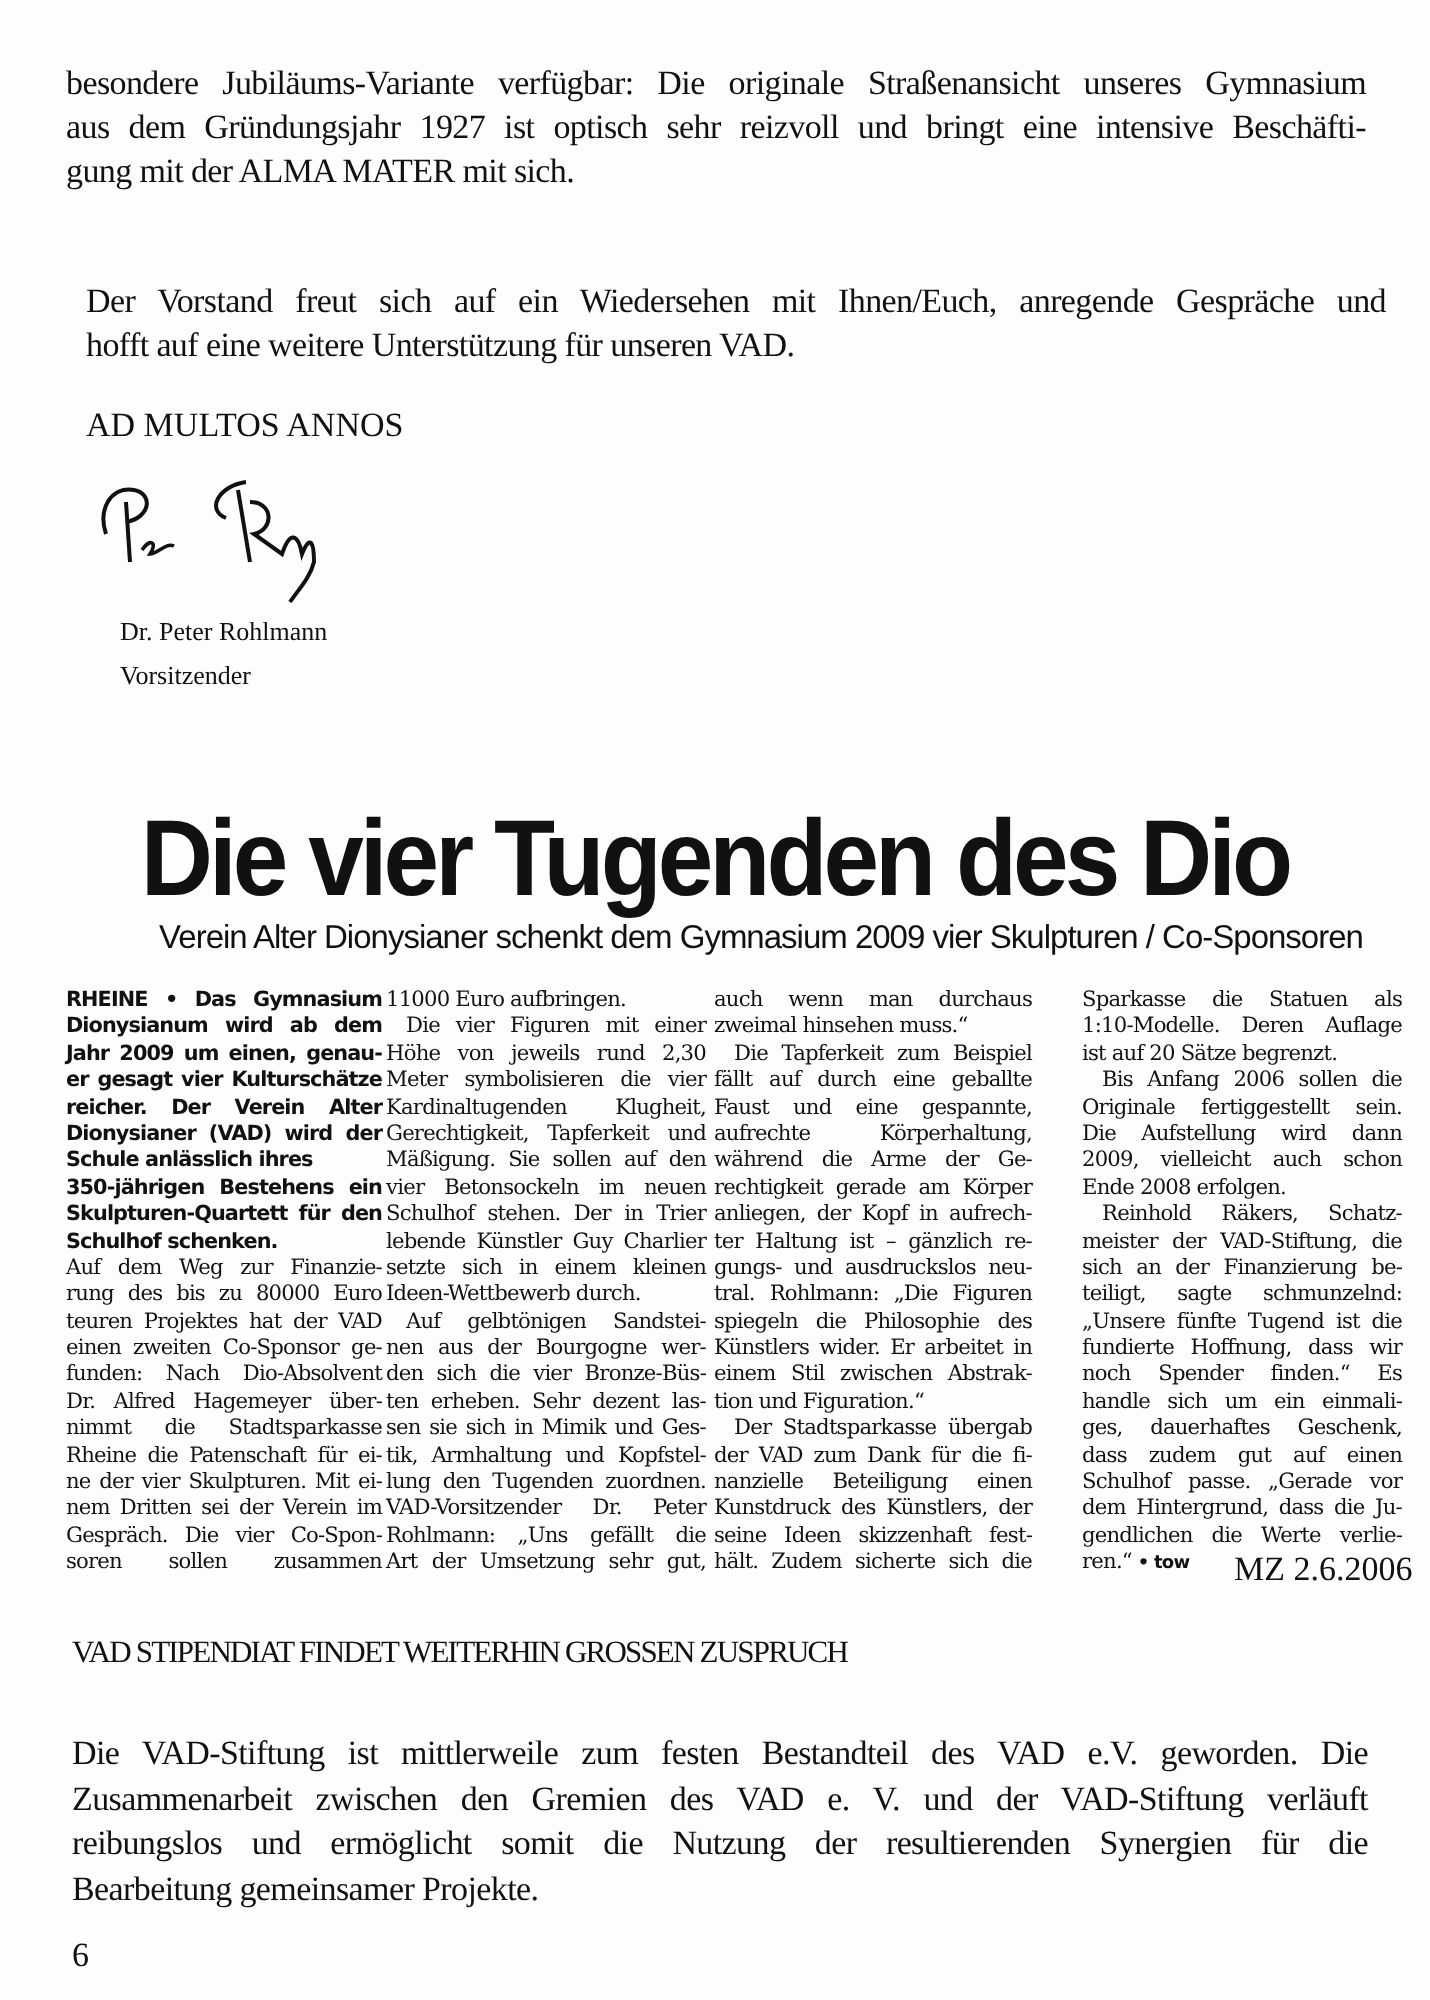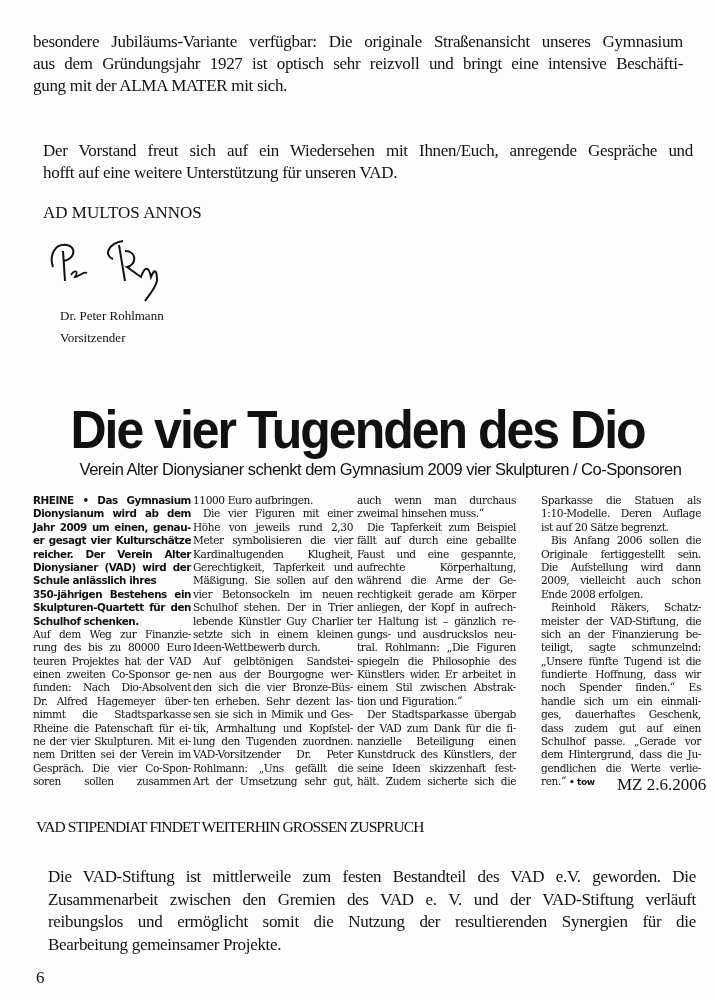--- a/index.html
+++ b/index.html
@@ -33,21 +33,21 @@
   .col .l.last { text-align-last:left; }
   .col .l.ind { text-indent:10px; }
   .col .b { font-family:"DejaVu Sans", sans-serif; font-weight:bold; font-size:10.4px; letter-spacing:-0.45px; }
   .c1 { left:33px; }
   .c2 { left:193px; width:160px; }
   .c3 { left:357px; width:159px; }
   .c4 { left:522px; width:160px;margin-left:19px; }
   .source { left:617px; top:775px; font-family:"Liberation Serif", serif; font-size:17px; }
   .tow { font-family:"DejaVu Sans", sans-serif; font-weight:bold; font-size:9px; }
   .sec-head { left:36px; top:818px; font-size:15.5px; letter-spacing:-0.9px; }
-  .p4 { left:36px; top:866px; width:648px; line-height:22.5px;margin-left:12px; }
+  .p4 { left:36px; top:866px; width:648px; line-height:22.5px; }
   .pagenum { left:36px; top:968px; font-size:17px; }
 </style>
 </head>
 <body>
 
 <div class="abs serif-text p1">
   <span class="ln just">besondere Jubiläums-Variante verfügbar: Die originale Straßenansicht unseres Gymnasium</span>
   <span class="ln just">aus dem Gründungsjahr 1927 ist optisch sehr reizvoll und bringt eine intensive Beschäfti-</span>
   <span class="ln">gung mit der ALMA MATER mit sich.</span>
 </div>

